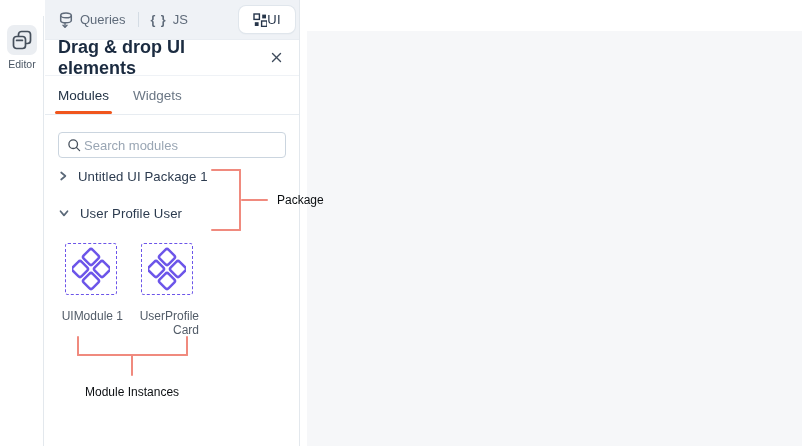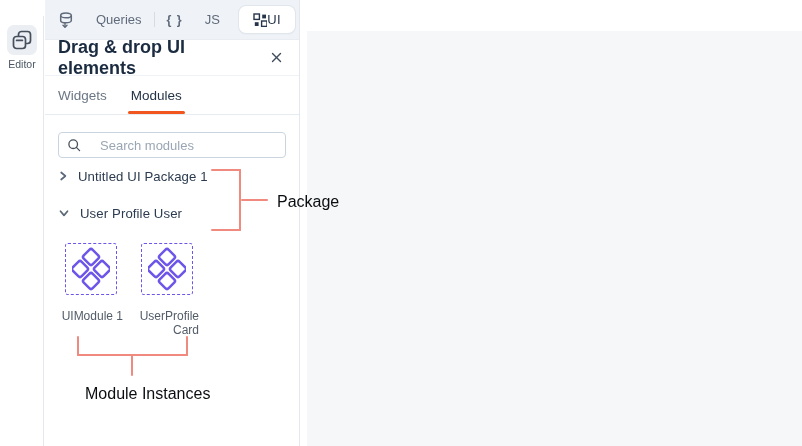--- a/index.html
+++ b/index.html
@@ -9,48 +9,48 @@
     font-family:"Liberation Sans","DejaVu Sans",sans-serif;
     -webkit-font-smoothing:antialiased;
   }
   
   .rail{position:absolute;left:0;top:16px;width:44px;height:446px;background:#fff;border-right:1px solid #E3E8ED;box-sizing:border-box;}
   .editor-btn{position:absolute;left:7px;top:9px;width:30px;height:30px;background:#EBEEF2;border-radius:7px;display:flex;align-items:center;justify-content:center;cursor:pointer;}
   .editor-label{position:absolute;top:42px;left:0;width:44px;text-align:center;font-size:10.5px;color:#4A5664;}
   
   .panel{position:absolute;left:45px;top:0;width:255px;height:446px;background:#fff;border-right:1px solid #E3E8ED;box-sizing:border-box;}
   .topbar{height:40px;background:var(--topbar_gray);display:flex;align-items:center;padding:0 4px 0 14px;box-sizing:border-box;border-bottom:1px solid #E9EDF2;}
-  .seg{display:flex;align-items:center;gap:22px;font-size:13px;color:#5F6B7A;cursor:pointer;white-space:nowrap;}
+  .seg{display:flex;align-items:center;gap:6px;font-size:13px;color:#5F6B7A;cursor:pointer;white-space:nowrap;}
   .seg .glyph{font-weight:600;font-size:12.5px;letter-spacing:1px;}
   .seg-divider{width:1px;height:15px;background:#D4DCE4;margin:0 12px;}
   .ui-pill{margin-left:auto;background:#fff;border-radius:7px;box-shadow:0 0 0 1px #E0E6EC,0 1px 2px rgba(20,30,50,.07);padding:6px 14px;display:flex;align-items:center;color:#1F2E44;font-size:13px;letter-spacing:.4px;cursor:pointer;}
   .header{height:36px;border-bottom:1px solid #EFF2F6;display:flex;align-items:center;padding:0 13px;box-sizing:border-box;}
   .header-title{font-weight:700;font-size:18px;color:#1B2B40;flex:1;}
   .close-btn{width:20px;height:20px;display:flex;align-items:center;justify-content:center;cursor:pointer;}
   .ptabs{height:39px;display:flex;gap:24px;padding:0 13px;border-bottom:1px solid #E7ECF1;box-sizing:border-box;}
   .ptab{display:flex;align-items:center;font-size:13.5px;color:#6A7684;position:relative;cursor:pointer;}
   .ptab.active{color:#243447;font-weight:500;}
   .ptab .underline{display:none;}
   .ptab.active .underline{display:block;position:absolute;left:-3px;right:-3px;bottom:0;height:3px;background:var(--accent_orange);border-radius:2px;}
-  .search-wrap{margin:17px 13px 0;height:24px;border:1px solid #CBD5DF;border-radius:4px;display:flex;align-items:center;padding:0 8px;gap:17px;box-sizing:content-box;background:#fff;}
+  .search-wrap{margin:17px 13px 0;height:24px;border:1px solid #CBD5DF;border-radius:4px;display:flex;align-items:center;padding:0 8px;gap:1px;box-sizing:content-box;background:#fff;}
   .search-wrap input{border:none;outline:none;font-size:13px;color:#33414F;width:100%;background:transparent;font-family:inherit;}
   .search-wrap input::placeholder{color:#9AA6B4;}
   .tree-row{display:flex;align-items:center;gap:10px;margin:8px 13px;height:18px;cursor:pointer;}
   .tree-row.first{margin-top:9px;}
   .tree-row.second{margin-top:19px;}
   .tree-label{font-size:13.2px;font-weight:500;color:#2C3B4F;letter-spacing:.1px;}
   .cards{display:flex;gap:12px;margin:21px 0 0 14px;}
   .card-col{width:64px;display:flex;flex-direction:column;align-items:center;}
   .module-card{width:52px;height:52px;border:1.6px dashed var(--module_purple);border-radius:3px;display:flex;align-items:center;justify-content:center;box-sizing:border-box;color:var(--module_purple);cursor:grab;background:#fff;}
   .card-label{margin-top:14px;font-size:12px;line-height:1.2;color:#525C68;text-align:right;width:64px;word-break:break-all;}
   
   .canvas-bg{position:absolute;left:307px;top:31px;right:0;bottom:0;background:var(--canvas_gray);}
   
   .ann-line{position:absolute;background:var(--annotation_red);border-radius:2px;z-index:6;}
-  .ann-label{position:absolute;font-size:16px;color:#0B0E11;z-index:6;white-space:nowrap;}
+  .ann-label{position:absolute;font-size:12px;color:#0B0E11;z-index:6;white-space:nowrap;}
   #pk-top{left:211px;top:169px;width:30px;height:2px;}
   #pk-vert{left:239px;top:169px;width:2px;height:62px;}
   #pk-bot{left:211px;top:229px;width:30px;height:2px;}
   #pk-mid{left:241px;top:199px;width:27px;height:2px;}
   #pk-label{left:277px;top:193px;}
   #mi-left{left:77px;top:336px;width:2px;height:20px;}
   #mi-right{left:186px;top:336px;width:2px;height:20px;}
   #mi-horiz{left:77px;top:354px;width:111px;height:2px;}
   #mi-stem{left:131px;top:354px;width:2px;height:22px;}
   #mi-label{left:85px;top:385px;}
@@ -112,27 +112,27 @@
       <span>
         <svg width="11" height="11" viewBox="0 0 11 11">
           <line x1="1.5" y1="1.5" x2="9.5" y2="9.5" stroke="#3E4B5C" stroke-width="1.4" stroke-linecap="round"></line>
           <line x1="9.5" y1="1.5" x2="1.5" y2="9.5" stroke="#3E4B5C" stroke-width="1.4" stroke-linecap="round"></line>
         </svg>
       </span>
     </div>
   </div>
 
   <div class="ptabs">
-    <div class="ptab">
-      <span>Widgets</span>
-
-    </div>
     <div class="ptab active">
       <span>Modules</span>
       <span class="underline"></span>
+    </div>
+    <div class="ptab">
+      <span>Widgets</span>
+
     </div>
   </div>
 
   <div class="search-wrap">
     <span>
       <svg width="14" height="14" viewBox="0 0 14 14">
         <circle cx="6.2" cy="6.2" r="4.3" fill="none" stroke="#46505C" stroke-width="1.3"></circle>
         <line x1="9.4" y1="9.4" x2="12.6" y2="12.6" stroke="#46505C" stroke-width="1.3" stroke-linecap="round"></line>
       </svg>
     </span>

